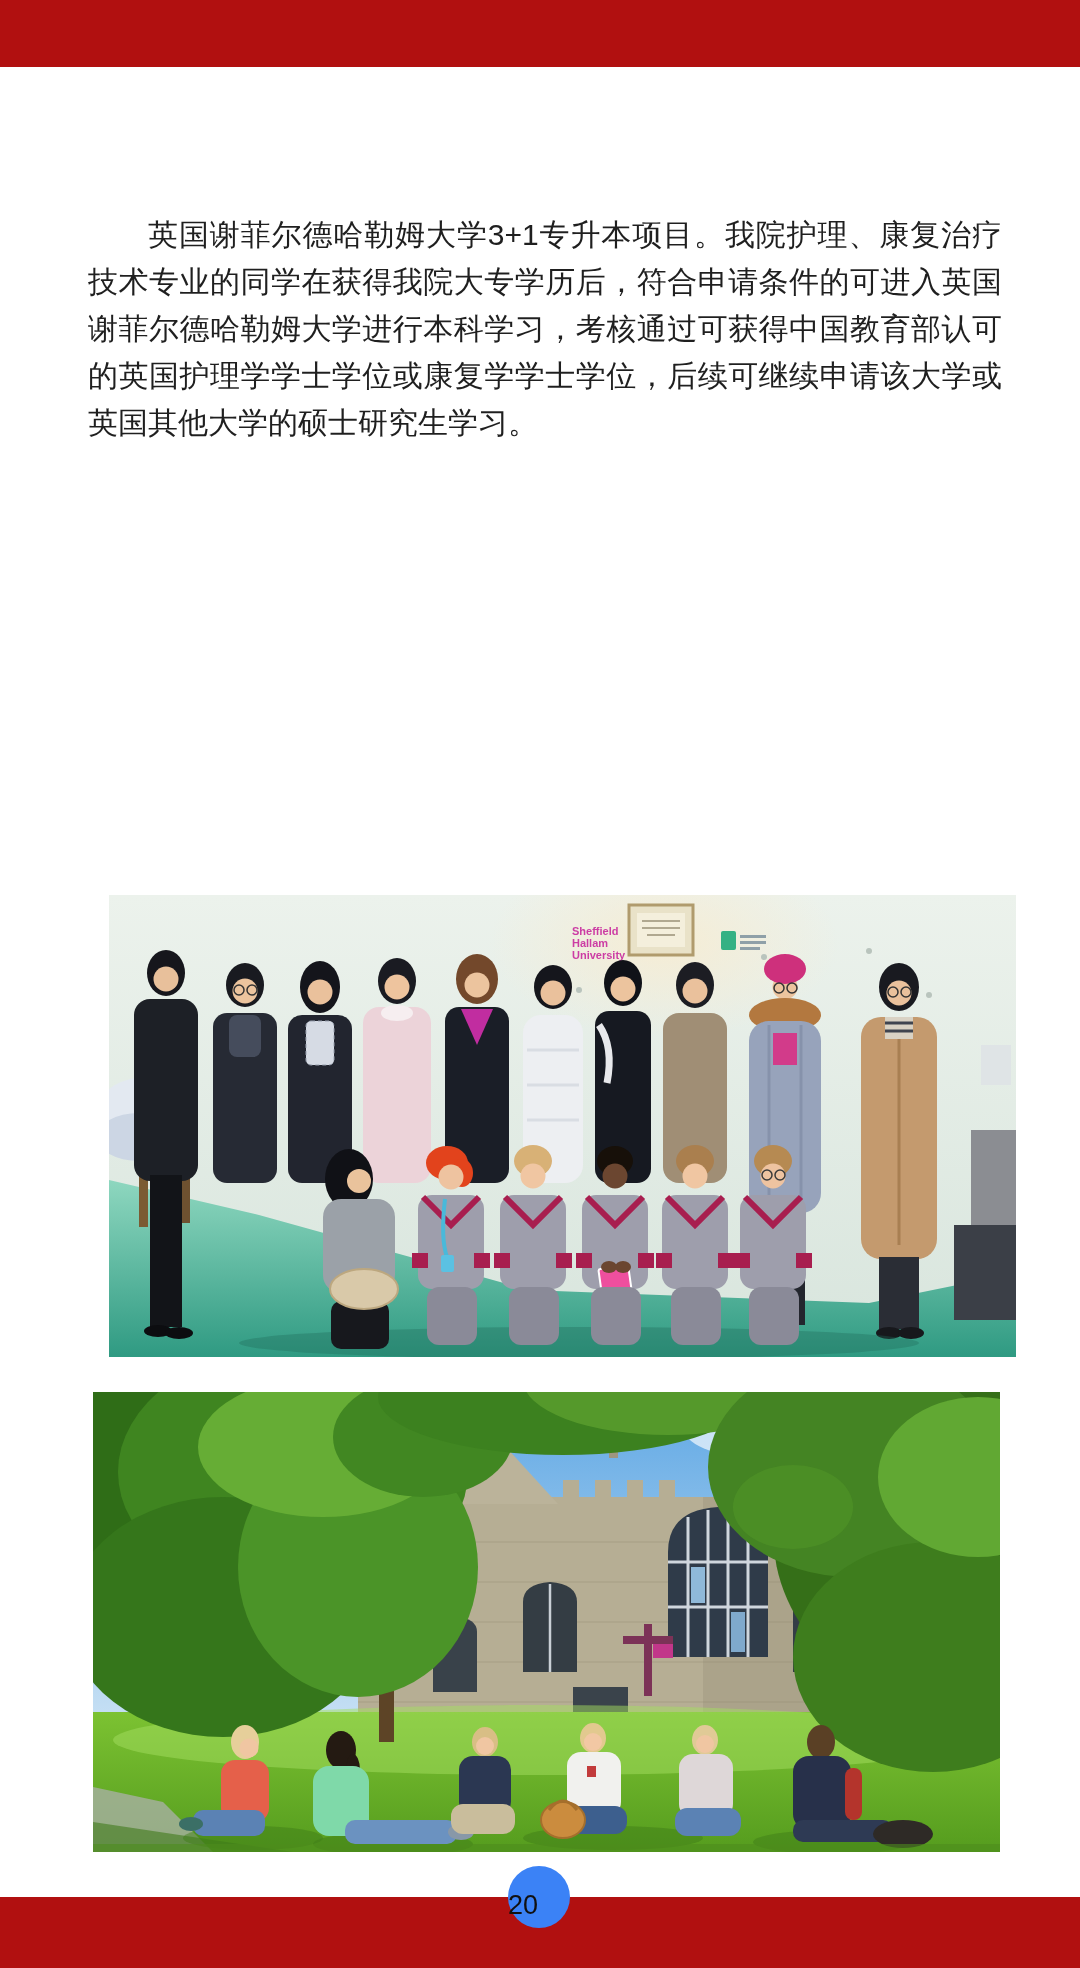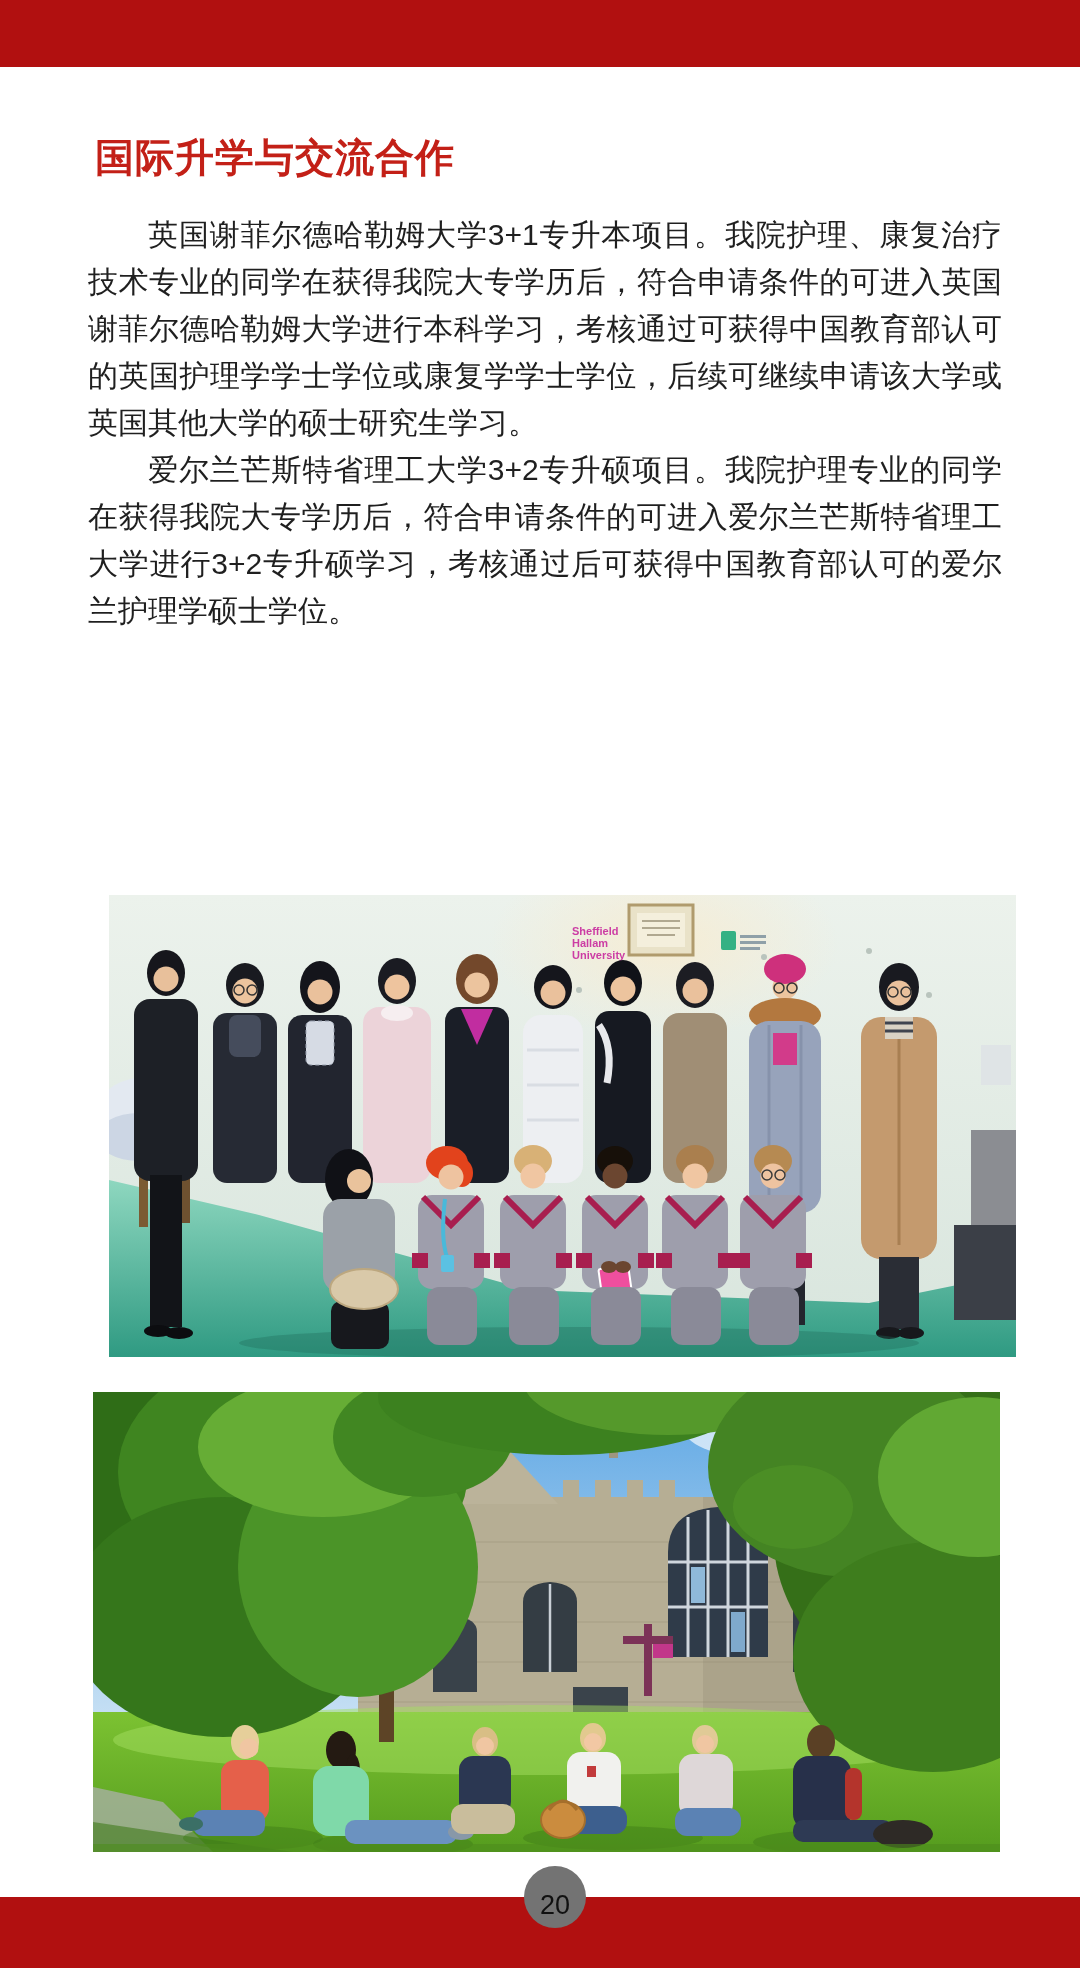--- a/index.html
+++ b/index.html
@@ -9,37 +9,35 @@
   .heading{position:absolute;left:95px;top:131px;margin:0;font-size:39px;font-weight:bold;
            color:#c32017;letter-spacing:1px;}
   .body-text{position:absolute;left:88px;top:211px;width:914px;font-size:30px;line-height:47px;
              color:#1f1f1f;text-align:justify;text-justify:inter-ideograph;}
   .body-text p{margin:0;text-indent:2em;}
   .photo{position:absolute;left:93px;width:907px;margin:0;}
   .photo-1{top:895px;height:462px;margin-left:16px;}
   .photo-2{top:1392px;height:460px;}
   .photo svg{display:block;width:100%;height:100%;}
   .footer-bar{position:absolute;left:0;top:1897px;width:1080px;height:71px;background:#b11010;}
-  .page-bubble{position:absolute;left:524px;top:1866px;width:62px;height:62px;border-radius:50%;
-               background:#737373;display:flex;align-items:center;justify-content:center;
+  .page-bubble{position:absolute;left:508px;top:1866px;width:62px;height:62px;border-radius:50%;
+               background:#3b82f6;display:flex;align-items:center;
                padding-top:16px;box-sizing:border-box;}
   .page-number{font-size:27px;color:#111111;line-height:1;}
 </style>
 </head>
 <body>
 
 <div class="page">
 
   <div class="top-bar"></div>
 
-  <h1 class="heading">国际升学与交流合作</h1>
 
   <div class="body-text">
     <p>英国谢菲尔德哈勒姆大学3+1专升本项目。我院护理、康复治疗技术专业的同学在获得我院大专学历后，符合申请条件的可进入英国谢菲尔德哈勒姆大学进行本科学习，考核通过可获得中国教育部认可的英国护理学学士学位或康复学学士学位，后续可继续申请该大学或英国其他大学的硕士研究生学习。</p>
-    <p>爱尔兰芒斯特省理工大学3+2专升硕项目。我院护理专业的同学在获得我院大专学历后，符合申请条件的可进入爱尔兰芒斯特省理工大学进行3+2专升硕学习，考核通过后可获得中国教育部认可的爱尔兰护理学硕士学位。</p>
   </div>
 
   <figure class="photo photo-1">
     <svg viewBox="0 0 907 462" xmlns="http://www.w3.org/2000/svg">
       <defs>
         <linearGradient id="wall1" x1="0" y1="0" x2="0" y2="1">
           <stop offset="0" stop-color="#ecf2ec"></stop>
             <stop offset="1" stop-color="#d8e5dd"></stop>
         </linearGradient>
         <linearGradient id="floor1" x1="0" y1="0" x2="0" y2="1">

